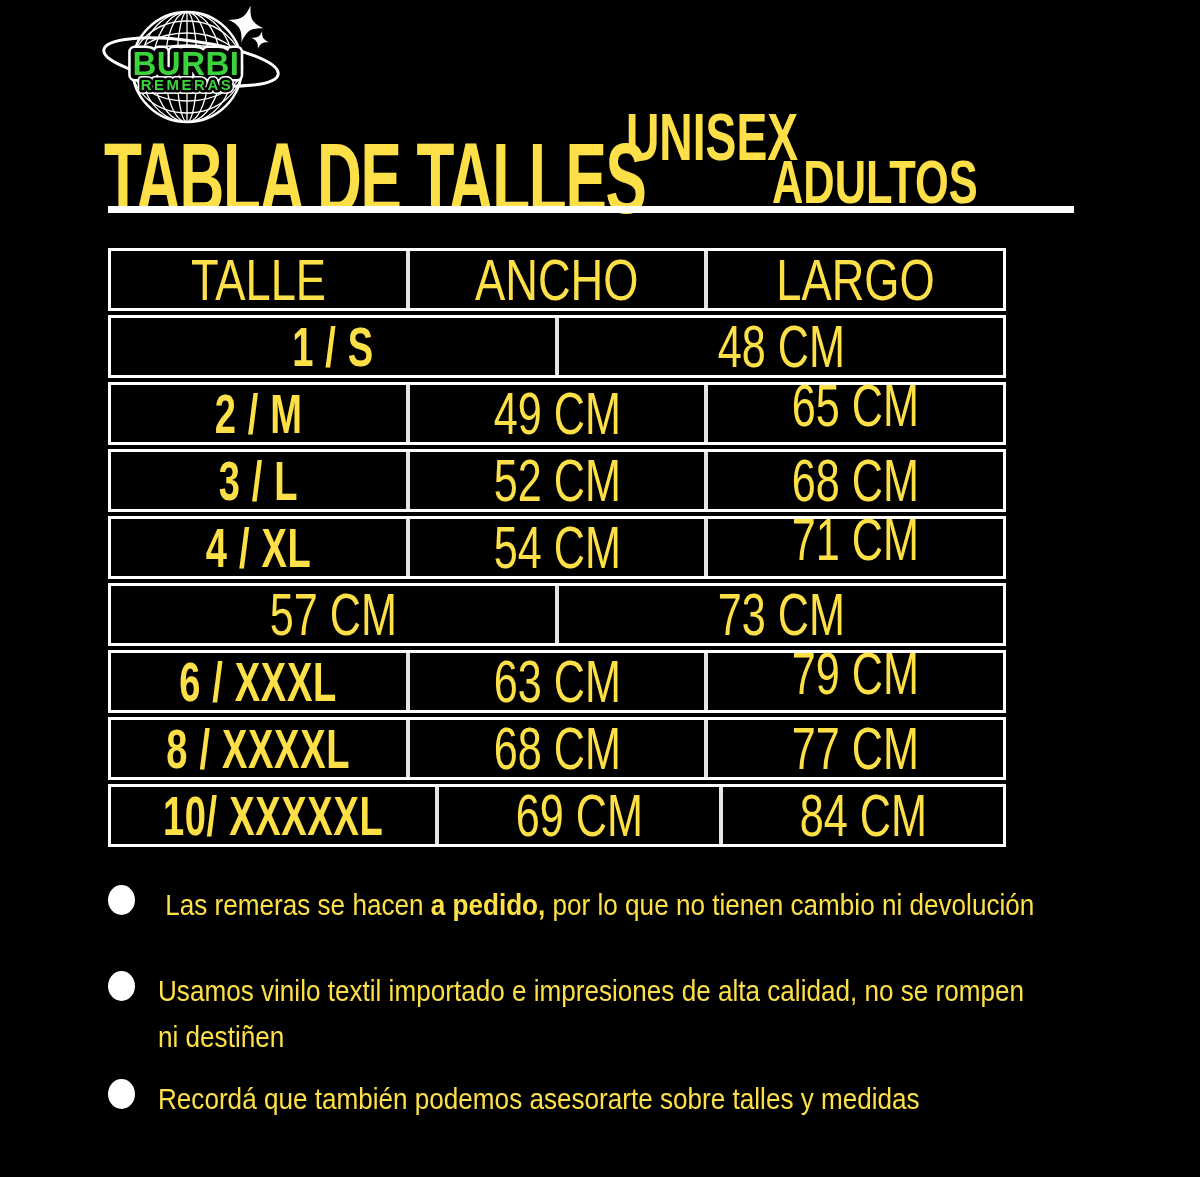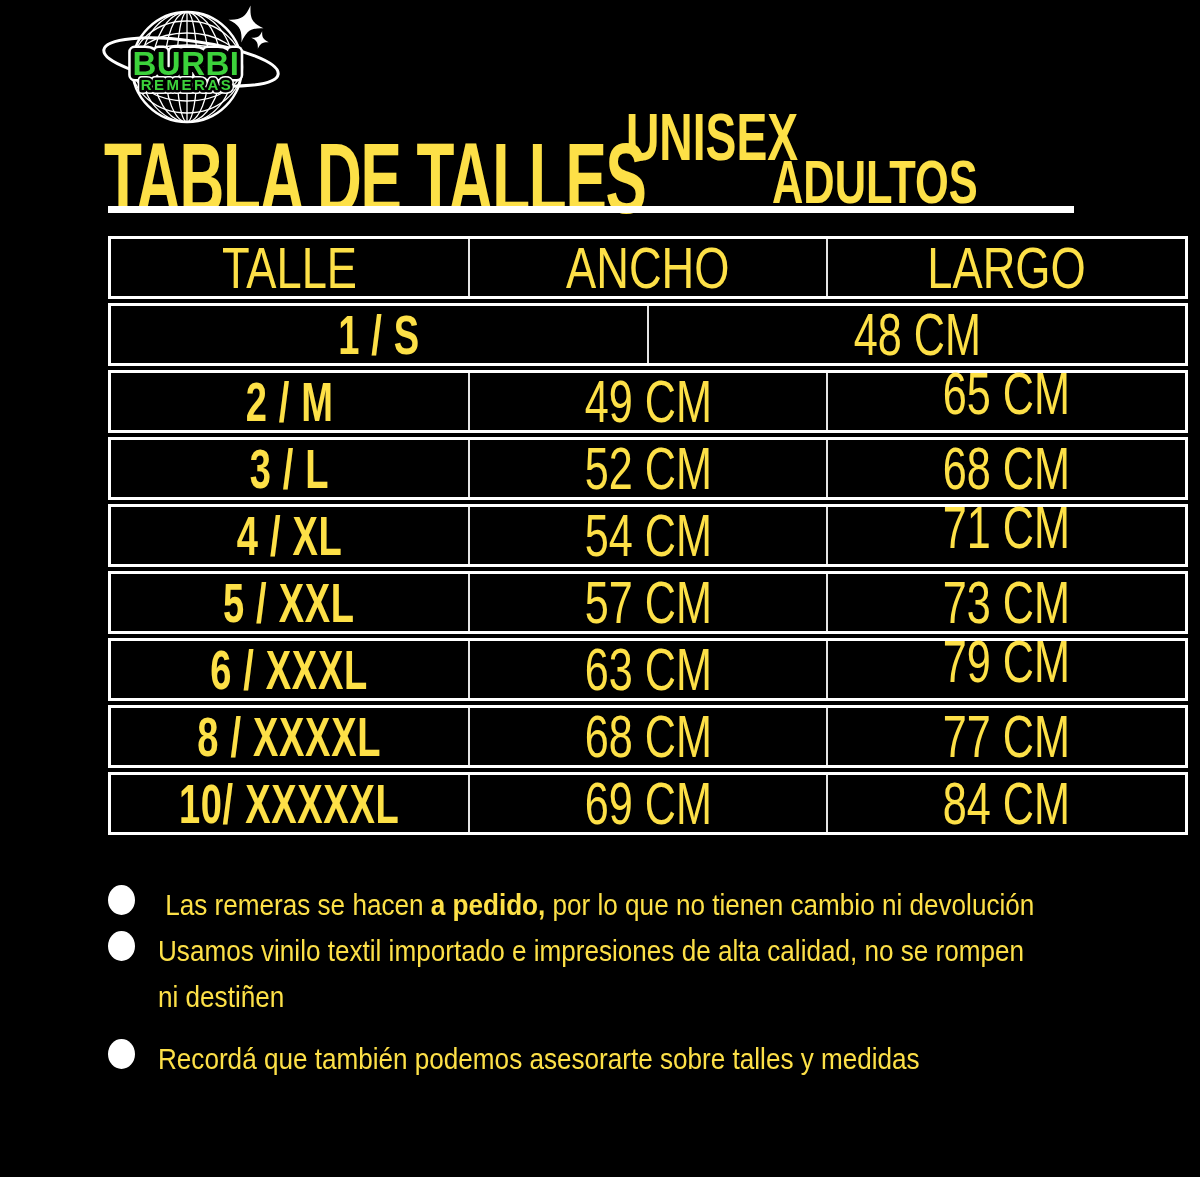--- a/index.html
+++ b/index.html
@@ -16,36 +16,36 @@
   .rem-main{font-size:15px;letter-spacing:2.5px;fill:#3cd23b;stroke:#000000;stroke-width:5;paint-order:stroke;stroke-linejoin:round;}
   
   .title{position:absolute;left:104px;top:112px;font-size:100px;font-weight:bold;line-height:1;white-space:nowrap;margin-top:16px;}
   .title .cx{display:inline-block;transform:scaleX(.62);transform-origin:0 0;letter-spacing:-2px;}
   .tag-unisex{position:absolute;left:626px;top:104px;font-size:66px;font-weight:bold;line-height:1;white-space:nowrap;}
   .tag-unisex .cx{display:inline-block;transform:scaleX(.70);transform-origin:0 0;}
   .tag-adultos{position:absolute;left:772px;top:151px;font-size:62px;font-weight:bold;line-height:1;white-space:nowrap;}
   .tag-adultos .cx{display:inline-block;transform:scaleX(.70);transform-origin:0 0;}
   .rule{position:absolute;left:108px;top:206px;width:966px;height:7px;background:#ffffff;}
   
-  .table{position:absolute;left:108px;top:236px;width:1080px;}
+  .table{position:absolute;left:108px;top:248px;width:898px;}
   .row{display:flex;height:63px;box-sizing:border-box;border:3px solid #ffffff;margin-bottom:4px;background:#000;}
   .cell{flex:1 1 0;display:flex;align-items:center;justify-content:center;box-sizing:border-box;}
-  .cell + .cell{border-left:2px solid #e5e5e5;}
+  .cell + .cell{border-left:4px solid #e5e5e5;}
   .t{display:inline-block;white-space:nowrap;line-height:1;}
   .hdr{font-size:58px;font-weight:400;}
   .hdr .t{transform:scaleX(.78);}
   .size{font-size:56px;font-weight:bold;}
   .size .t{transform:scaleX(.68);letter-spacing:1px;}
   .val{font-size:60px;font-weight:400;}
   .val .t{transform:scaleX(.72);}
   .val.up .t{transform:scaleX(.72) translateY(-8px);}
   
   .notes{position:absolute;left:108px;top:882px;width:1010px;}
   .note{display:flex;align-items:flex-start;}
-  .note.n1{}
+  .note.n1{margin-bottom:40px;}
   .note.n2{margin-bottom:16px;}
   .note.n3{margin-top:0px;}
   .dot{width:27px;height:30px;border-radius:50%;background:#ffffff;flex:0 0 27px;margin-top:3px;margin-right:23px;}
   .note-text{font-size:30px;line-height:46px;}
   .nt{display:inline-block;transform:scaleX(.87);transform-origin:0 0;white-space:nowrap;}
   .nt.block{display:block;}
   b{font-weight:bold;}
 </style>
 </head>
 <body>
@@ -145,23 +145,20 @@
           <span class="t">4 / XL</span>
         </div>
       <div class="cell val">
           <span class="t">54 CM</span>
         </div>
       <div class="cell val up">
           <span class="t">71 CM</span>
         </div>
     </div>
     <div class="row">
-      <div class="cell size">
-          <span class="t">5 / XXL</span>
-        </div>
       <div class="cell val">
           <span class="t">57 CM</span>
         </div>
       <div class="cell val">
           <span class="t">73 CM</span>
         </div>
     </div>
     <div class="row">
       <div class="cell size">
           <span class="t">6 / XXXL</span>

